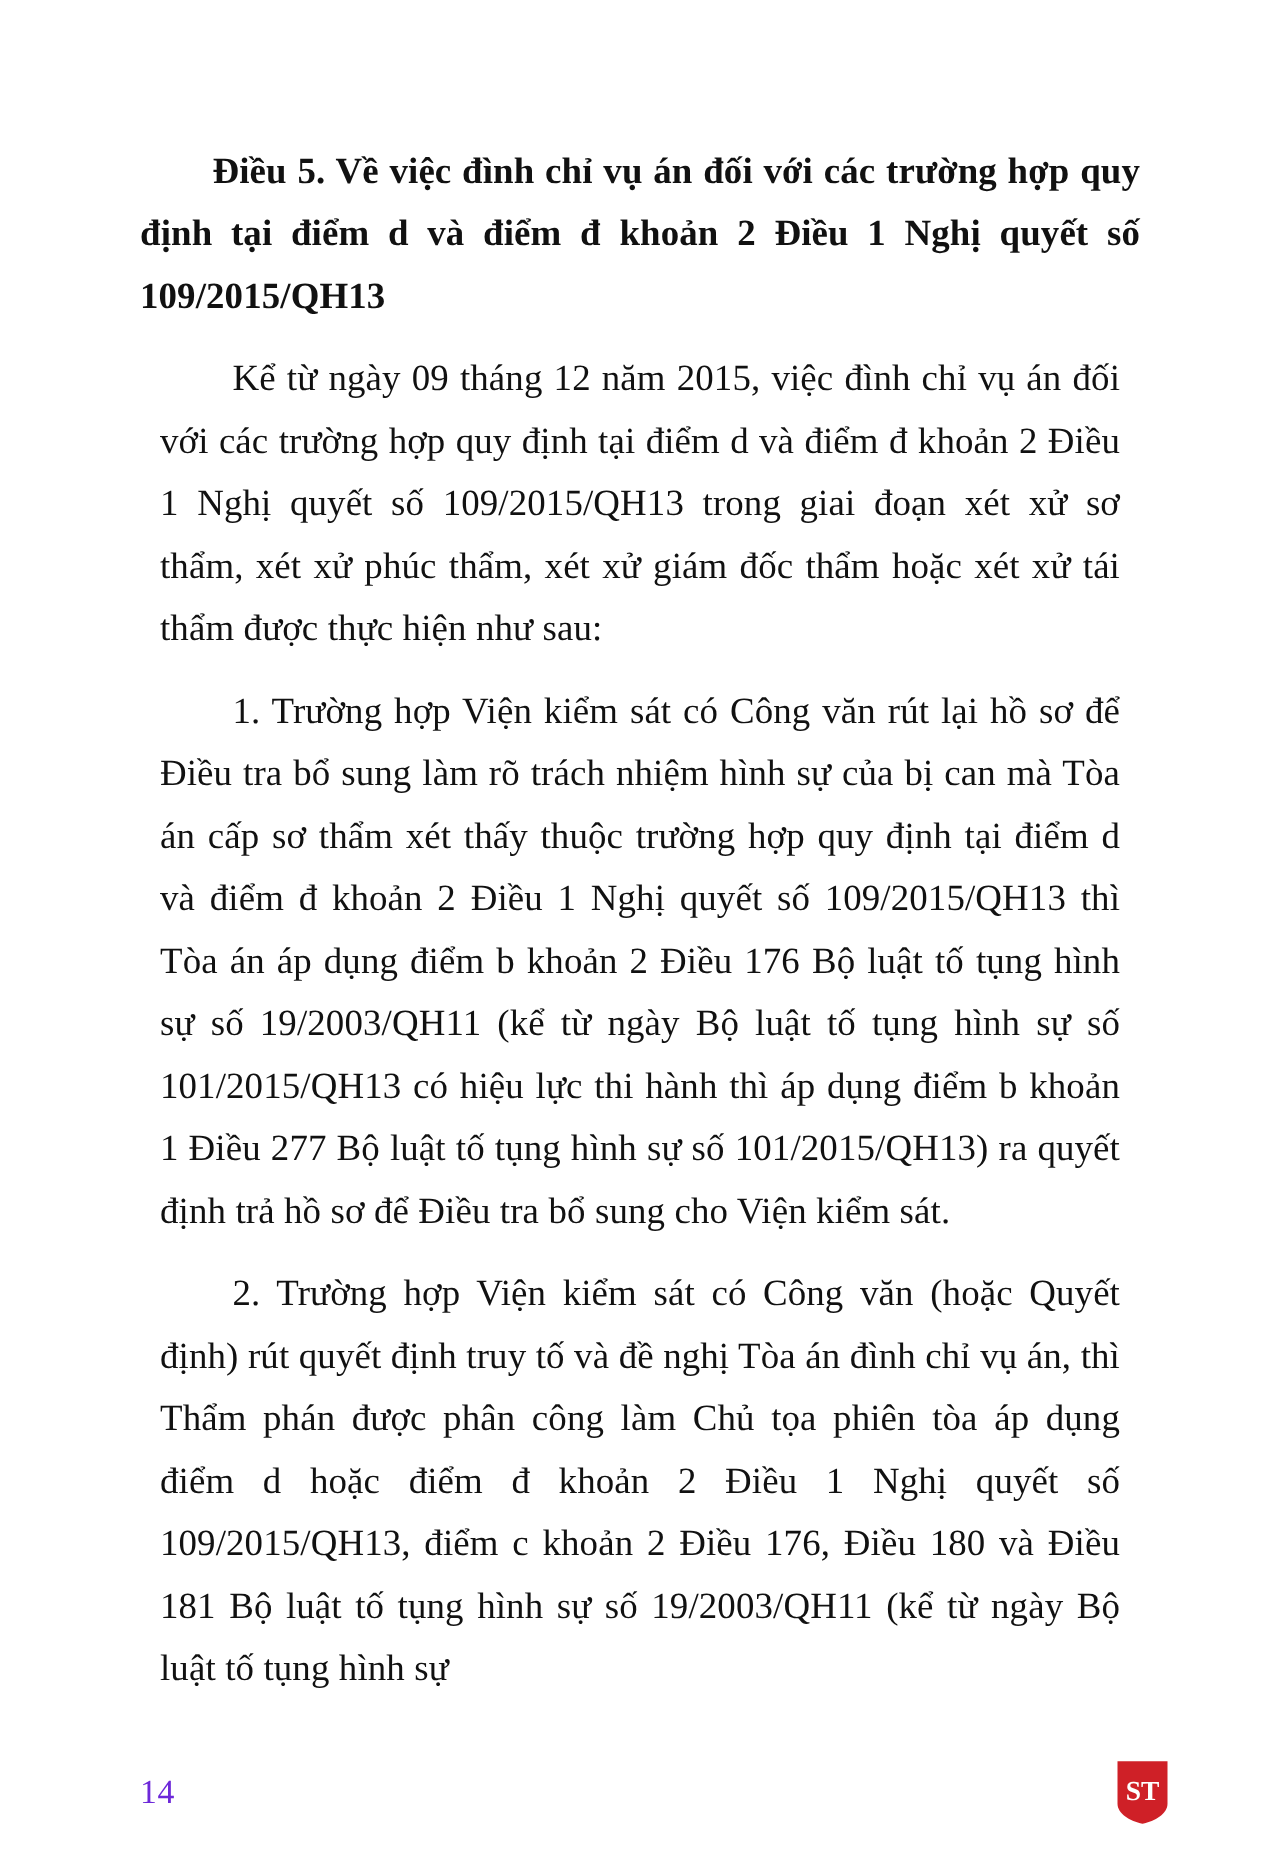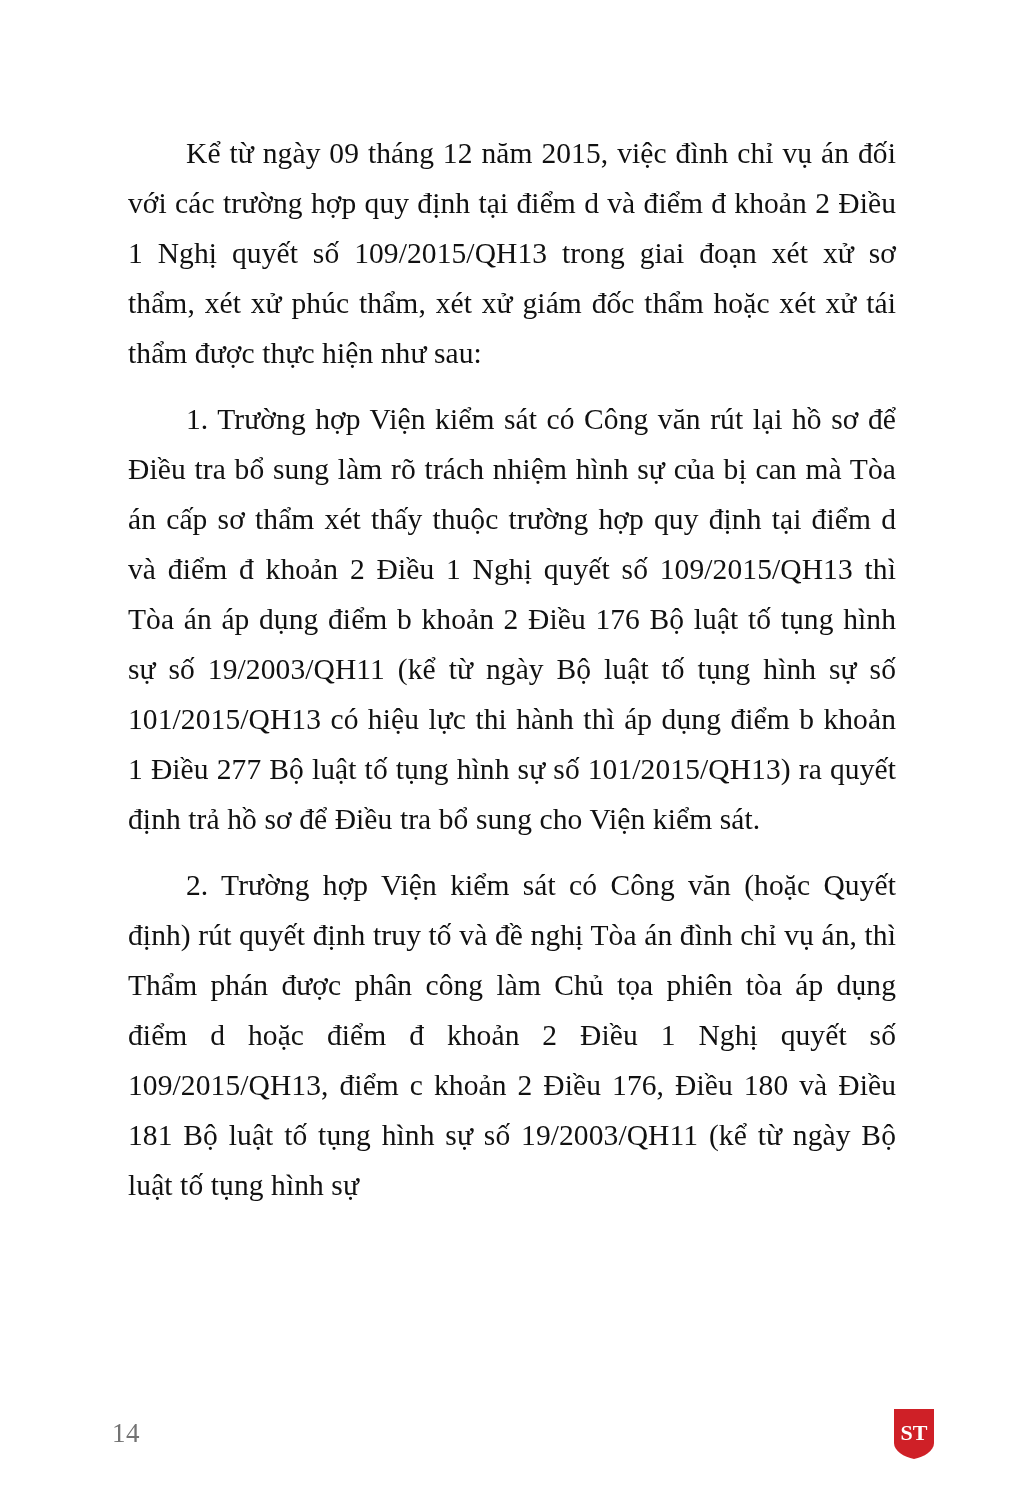--- a/index.html
+++ b/index.html
@@ -39,38 +39,39 @@
     text-indent: 58px;
     margin: 16px;
     letter-spacing: 0.1px;
   }
   .para + .para { margin-top: 0; }
   .footer {
     position: absolute;
     left: 112px;
     bottom: 48px;
     font-size: 27px;
-    color: #737373;
+    color: #6d28d9;
     letter-spacing: 0.5px;
   }
   .logo {
     position: absolute;
     right: 86px;
     bottom: 36px;
     width: 46px;
     height: 54px;
     text-align: right;
   }
   .logo svg { display: block; }
 </style>
 </head>
 <body>
 
 <div class="page">
   <div class="content">
+    <p class="heading">Điều 5. Về việc đình chỉ vụ án đối với các trường hợp quy định tại điểm d và điểm đ khoản 2 Điều 1 Nghị quyết số 109/2015/QH13</p>
     <p class="para">Kể từ ngày 09 tháng 12 năm 2015, việc đình chỉ vụ án đối với các trường hợp quy định tại điểm d và điểm đ khoản 2 Điều 1 Nghị quyết số 109/2015/QH13 trong giai đoạn xét xử sơ thẩm, xét xử phúc thẩm, xét xử giám đốc thẩm hoặc xét xử tái thẩm được thực hiện như sau:</p>
     <p class="para">1. Trường hợp Viện kiểm sát có Công văn rút lại hồ sơ để Điều tra bổ sung làm rõ trách nhiệm hình sự của bị can mà Tòa án cấp sơ thẩm xét thấy thuộc trường hợp quy định tại điểm d và điểm đ khoản 2 Điều 1 Nghị quyết số 109/2015/QH13 thì Tòa án áp dụng điểm b khoản 2 Điều 176 Bộ luật tố tụng hình sự số 19/2003/QH11 (kể từ ngày Bộ luật tố tụng hình sự số 101/2015/QH13 có hiệu lực thi hành thì áp dụng điểm b khoản 1 Điều 277 Bộ luật tố tụng hình sự số 101/2015/QH13) ra quyết định trả hồ sơ để Điều tra bổ sung cho Viện kiểm sát.</p>
     <p class="para">2. Trường hợp Viện kiểm sát có Công văn (hoặc Quyết định) rút quyết định truy tố và đề nghị Tòa án đình chỉ vụ án, thì Thẩm phán được phân công làm Chủ tọa phiên tòa áp dụng điểm d hoặc điểm đ khoản 2 Điều 1 Nghị quyết số 109/2015/QH13, điểm c khoản 2 Điều 176, Điều 180 và Điều 181 Bộ luật tố tụng hình sự số 19/2003/QH11 (kể từ ngày Bộ luật tố tụng hình sự</p>
   </div>
 
   <div class="footer">14</div>
 
   <div class="logo">
     <svg width="46" height="54" viewBox="0 0 46 54" xmlns="http://www.w3.org/2000/svg">
       <path d="M3 2 H43 V36 C43 44 33 50 23 52 C13 50 3 44 3 36 Z" fill="#cf2027"></path>

